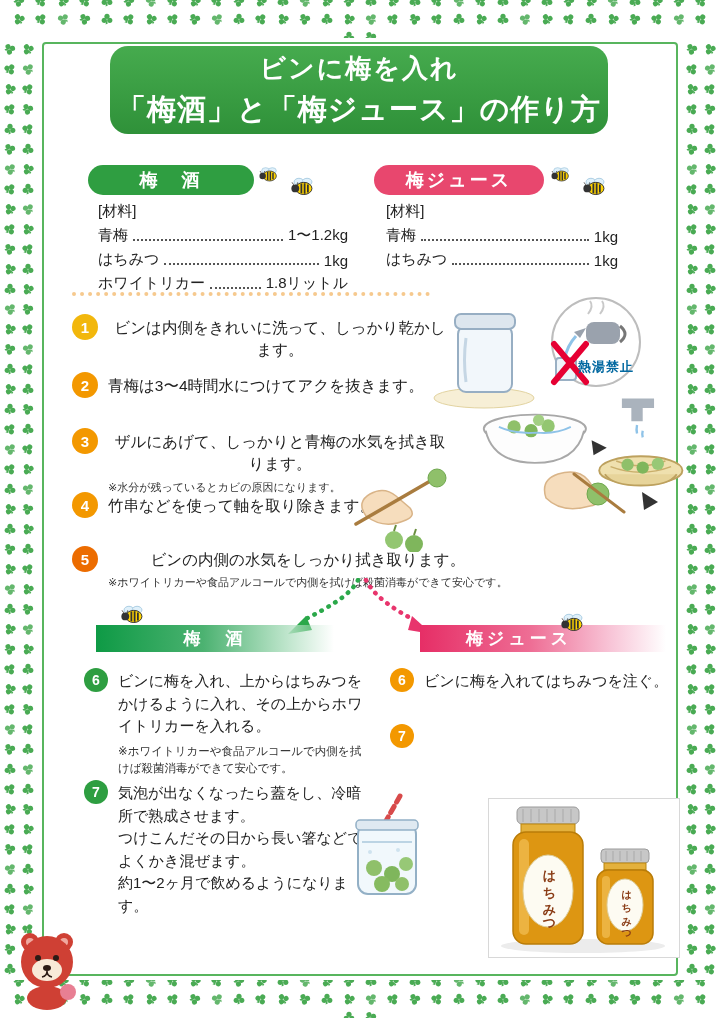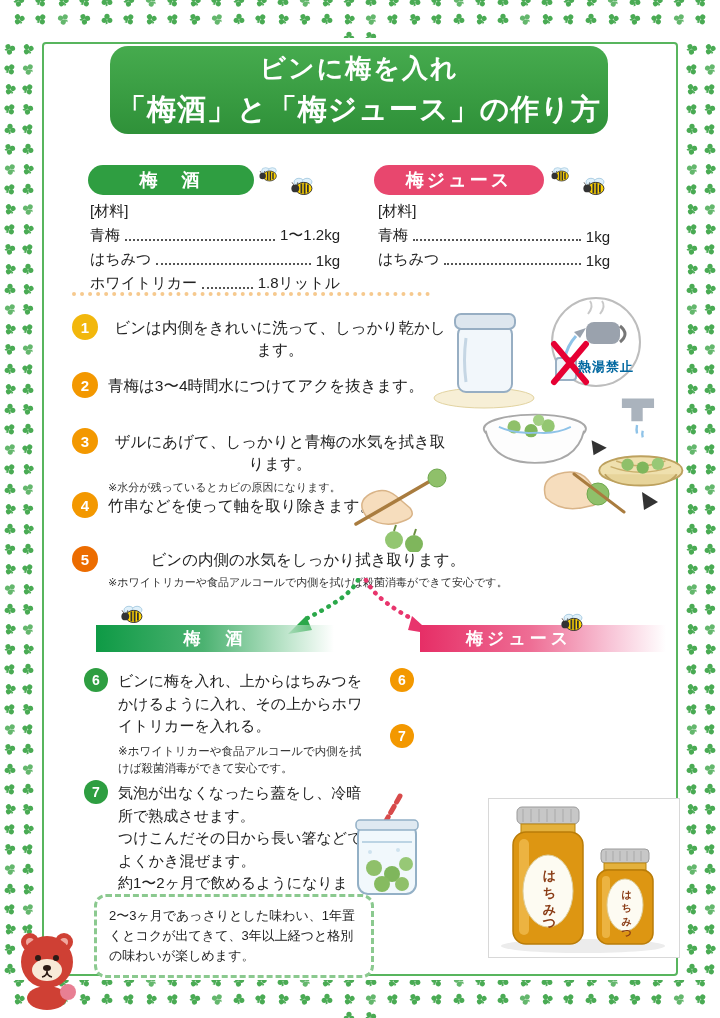--- a/index.html
+++ b/index.html
@@ -28,21 +28,21 @@
     display:flex;flex-direction:column;align-items:center;justify-content:center;gap:4px;
   }
   .title-banner .t1{color:#fff;font-weight:bold;font-size:26px;letter-spacing:2px;}
   .title-banner .t2{color:#fff;font-weight:bold;font-size:29px;letter-spacing:1px;}
 
   
   .pill{position:absolute;height:30px;border-radius:16px;display:flex;align-items:center;justify-content:center;
         color:#fff;font-weight:bold;font-size:18px;letter-spacing:3px;z-index:3;}
   .pill-green{left:88px;top:165px;width:166px;background:#2f9e41;}
   .pill-pink{left:374px;top:165px;width:170px;background:#e8476e;}
-  .materials{position:absolute;z-index:3;font-size:15px;}
+  .materials{position:absolute;z-index:3;font-size:15px;margin-left:8px;}
   .mat-left{left:90px;top:202px;width:250px;}
   .mat-right{left:378px;top:202px;width:232px;}
   .mat-label{margin-bottom:4px;}
   .mat-row{display:flex;align-items:flex-end;margin-top:5px;text-align:center;}
   .leader{flex:1;border-bottom:2px dotted #555;margin:0 5px 4px 5px;height:0;}
   .dotted-divider{position:absolute;left:72px;top:292px;width:358px;height:0;border-top:4px dotted #f6c98e;z-index:3;}
 
   
   .step,.bstep{position:absolute;display:flex;gap:10px;z-index:3;}
   .num{width:26px;height:26px;border-radius:50%;flex:none;display:flex;align-items:center;justify-content:center;
@@ -3189,20 +3189,23 @@
     <div class="num bnum c-green">7</div>
     <div style="width:245px">
       <div class="btext">気泡が出なくなったら蓋をし、冷暗所で熟成させます。
 つけこんだその日から長い箸などでよくかき混ぜます。
 約1〜2ヶ月で飲めるようになります。</div>
     </div>
   </div>
 
   <div class="bstep" style="left:390px;top:668px;width:290px">
     <div class="num bnum c-orange">6</div>
+    <div>
+        <div class="btext">ビンに梅を入れてはちみつを注ぐ。</div>
+      </div>
   </div>
   <div class="bstep" style="left:390px;top:724px;width:290px">
     <div class="num bnum c-orange">7</div>
   </div>
 
   <div class="illus" style="left:348px;top:790px;width:78px;height:110px">
     <svg width="78" height="110" viewBox="0 0 78 110">
       <path d="M52 6 L34 38" stroke="#d84a4a" stroke-width="5" stroke-linecap="round" stroke-dasharray="7 5"></path>
       <rect x="10" y="34" width="58" height="70" rx="10" fill="#f1f8fc" stroke="#93b0c6" stroke-width="2"></rect>
       <rect x="8" y="30" width="62" height="10" rx="4" fill="#dfe9f1" stroke="#93b0c6" stroke-width="1.5"></rect>
@@ -3230,23 +3233,20 @@
       <path d="M117 52 v10 M124 52 v10 M131 52 v10 M138 52 v10 M145 52 v10 M152 52 v10" stroke="#a9a9a9" stroke-width="1"></path>
       <rect x="115" y="64" width="42" height="7" fill="#e4b13c" stroke="#b9860f"></rect>
       <rect x="108" y="71" width="56" height="74" rx="11" fill="#dd9612" stroke="#b97c08" stroke-width="1.5"></rect>
       <rect x="113" y="77" width="8" height="62" rx="4" fill="#f2bf55" opacity="0.7"></rect>
       <ellipse cx="136" cy="106" rx="18" ry="26" fill="#fdfbf2" stroke="#decf9f"></ellipse>
     </svg>
     <div class="vlabel" style="left:51px;top:62px;font-size:13px">はちみつ</div>
     <div class="vlabel" style="left:130px;top:84px;font-size:10px">はちみつ</div>
   </div>
 
-  <div class="footer-note">
-    <span>2〜3ヶ月であっさりとした味わい、1年置くとコクが出てきて、3年以上経つと格別の味わいが楽しめます。</span>
-  </div>
 
   <div class="illus" style="left:8px;top:926px;width:76px;height:84px;z-index:4">
     <svg width="76" height="84" viewBox="0 0 76 84">
       <circle cx="22" cy="16" r="9" fill="#cf4034"></circle>
       <circle cx="56" cy="16" r="9" fill="#cf4034"></circle>
       <circle cx="22" cy="16" r="4" fill="#f0a9a0"></circle>
       <circle cx="56" cy="16" r="4" fill="#f0a9a0"></circle>
       <circle cx="39" cy="36" r="26" fill="#cf4034"></circle>
       <ellipse cx="39" cy="44" rx="15" ry="11" fill="#f8e9d8"></ellipse>
       <circle cx="30" cy="32" r="3" fill="#2b1b16"></circle>

